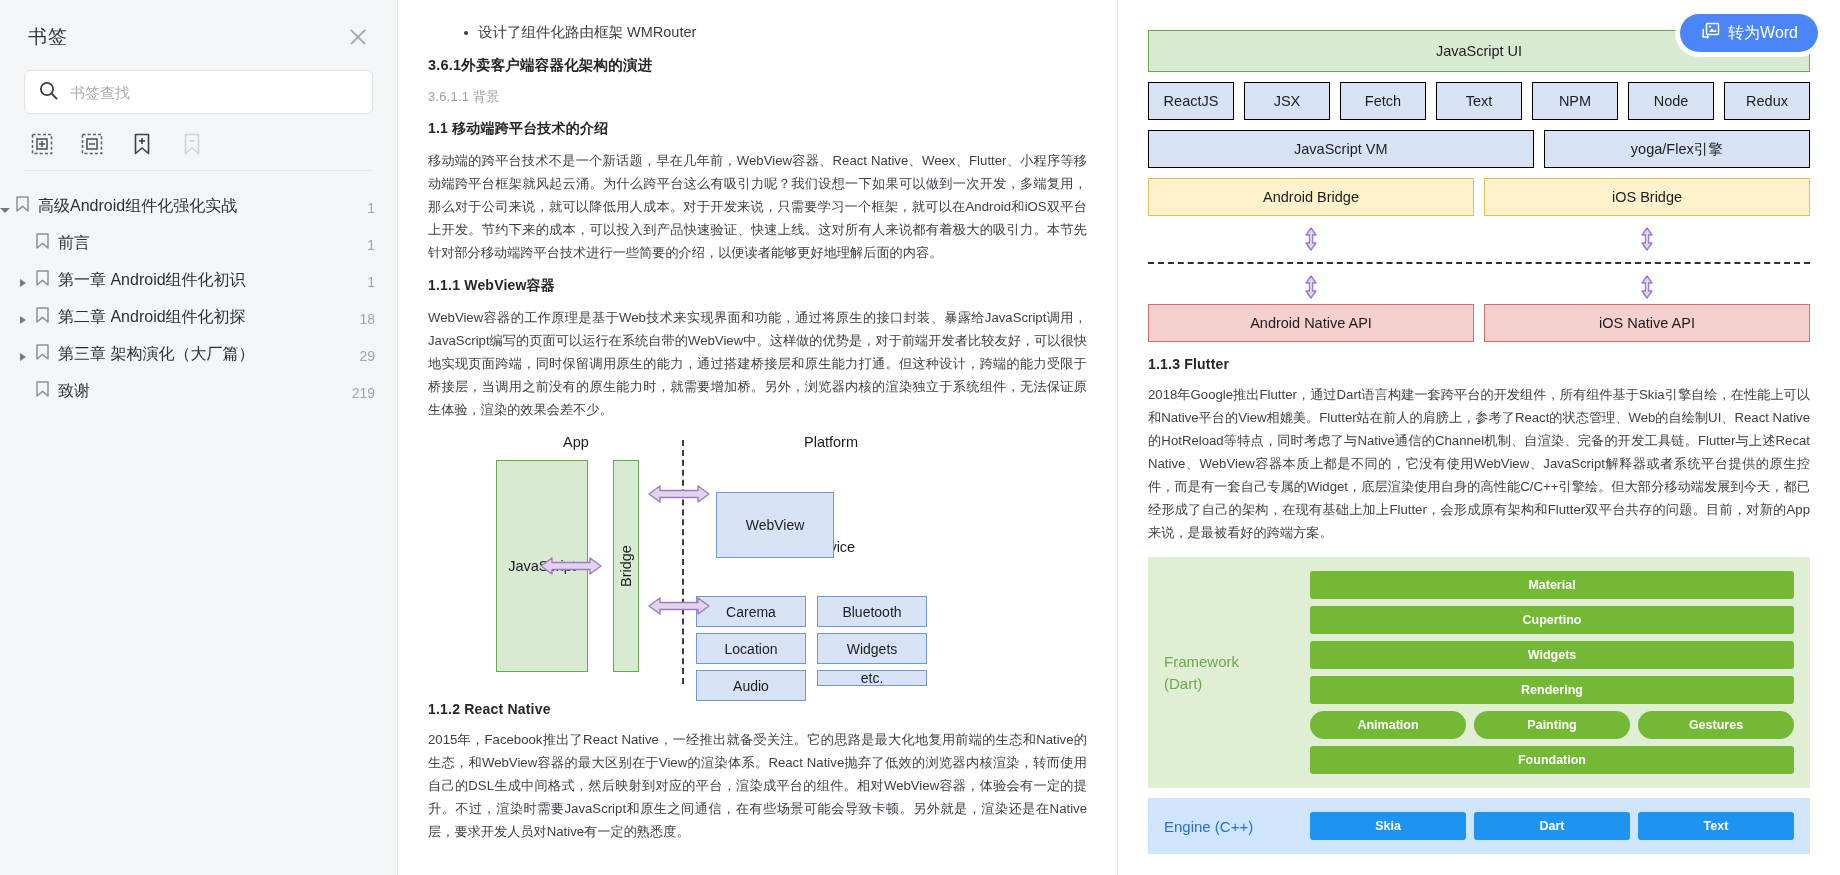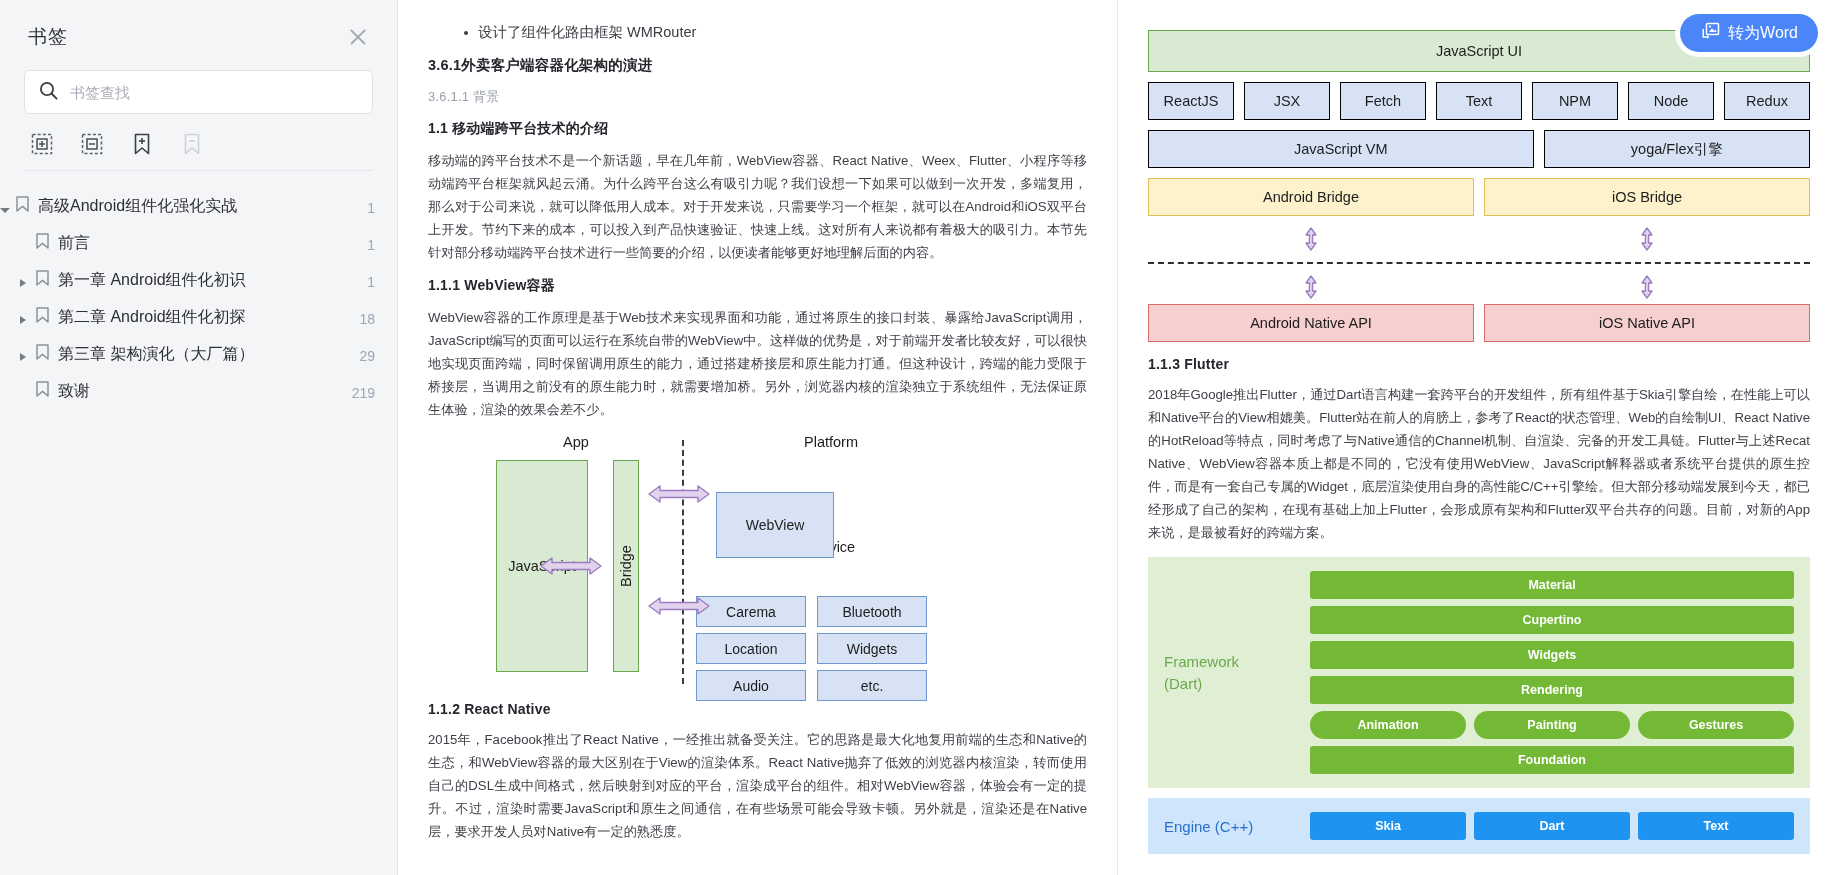--- a/index.html
+++ b/index.html
@@ -358,21 +358,21 @@
 
         <div class="vdash" style="left:244px; top:6px; height:244px;"></div>
 
         <div class="bbox" style="left:278px; top:26px; width:118px; height:66px;">WebView</div>
 
         <div class="bbox" style="left:258px; top:130px; width:110px; height:31px;">Carema</div>
         <div class="bbox" style="left:379px; top:130px; width:110px; height:31px;">Bluetooth</div>
         <div class="bbox" style="left:258px; top:167px; width:110px; height:31px;">Location</div>
         <div class="bbox" style="left:379px; top:167px; width:110px; height:31px;">Widgets</div>
         <div class="bbox" style="left:258px; top:204px; width:110px; height:31px;">Audio</div>
-        <div class="bbox" style="left:379px; top:204px; width:110px; height:31px;">etc.</div>
+        <div class="bbox" style="left:379px; top:204px; width:110px; height:16px;">etc.</div>
 
         <span class="darrow" style="left:208px; top:46px;">
           <svg width="66" height="28" viewBox="0 0 66 28">
             <path d="M14 6 L3 14 L14 22 L14 17.5 L52 17.5 L52 22 L63 14 L52 6 L52 10.5 L14 10.5 Z" fill="#e2d2ee" stroke="#9b7cc0" stroke-width="1.4" stroke-linejoin="round"></path>
           </svg>
         </span>
         <span class="darrow" style="left:100px; top:118px;">
           <svg width="66" height="28" viewBox="0 0 66 28">
             <path d="M14 6 L3 14 L14 22 L14 17.5 L52 17.5 L52 22 L63 14 L52 6 L52 10.5 L14 10.5 Z" fill="#e2d2ee" stroke="#9b7cc0" stroke-width="1.4" stroke-linejoin="round"></path>
           </svg>

